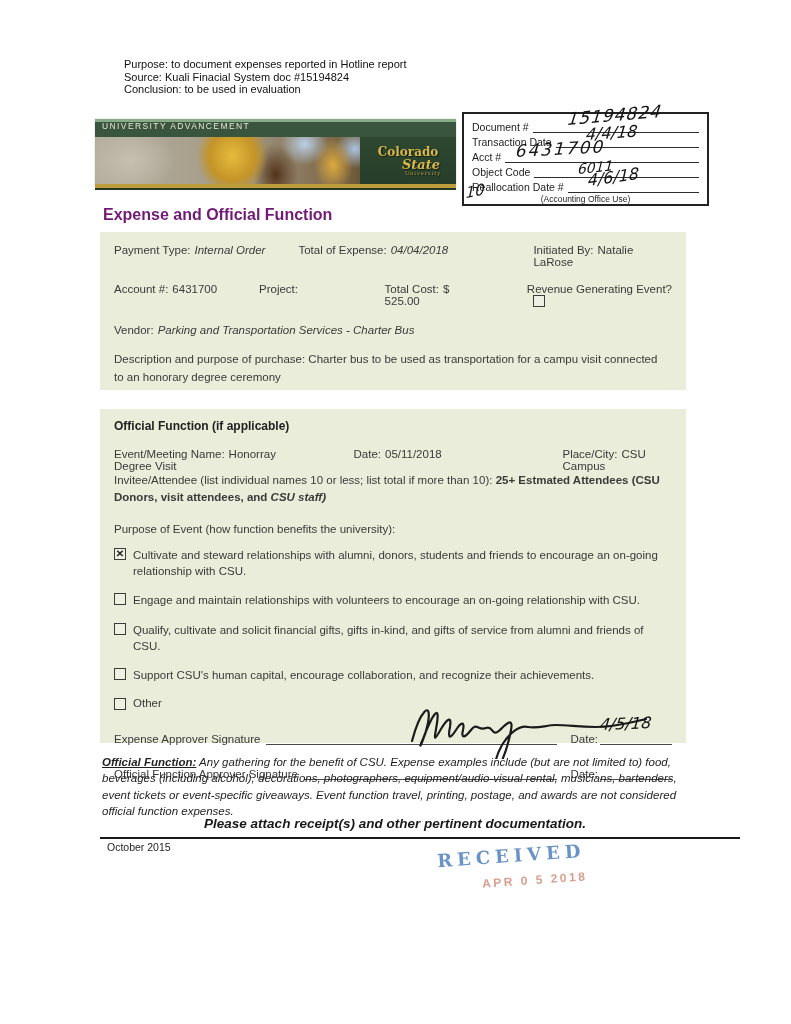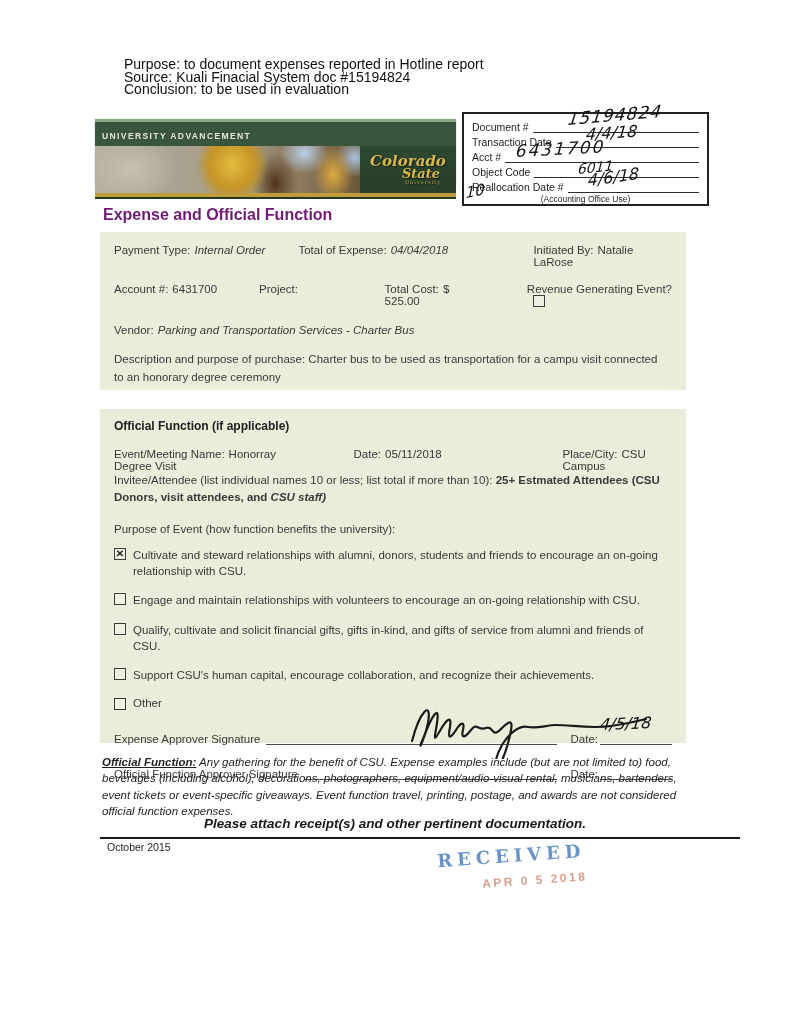--- a/index.html
+++ b/index.html
@@ -1,35 +1,35 @@
 <!DOCTYPE html>
 <html><head>
 <meta charset="utf-8">
 <style>
   * { margin:0; padding:0; box-sizing:border-box; }
   html,body { width:791px; height:1024px; }
   body { background:#ffffff; font-family:"Liberation Sans",sans-serif; color:#3b3b3b; position:relative; overflow:hidden; }
 
-  .note-block { position:absolute; left:124px; top:58px; font-size:14px; line-height:12.5px; color:#101010; }
+  .note-block { position:absolute; left:124px; top:58px; font-size:11px; line-height:12.5px; color:#101010; }
 
   
   .banner { position:absolute; left:95px; top:119px; width:361px; height:67px; box-shadow:0 0 1px rgba(0,0,0,.4); }
-  .banner-top { height:27px; background:linear-gradient(#88ab88 0 3px, #3a553d 3px 100%); color:#e9e6d7; font-size:8.5px; font-weight:bold; letter-spacing:1.4px; padding:12px 0 0 7px; white-space:nowrap; }
+  .banner-top { height:18px; background:linear-gradient(#88ab88 0 3px, #3a553d 3px 100%); color:#e9e6d7; font-size:8.5px; font-weight:normal; letter-spacing:1.4px; padding:2px 0 0 7px; white-space:nowrap; }
   .banner-photo { position:relative; height:47px; overflow:hidden;
     background:
       radial-gradient(ellipse 46px 50px at 38% 40%, #e5bb3e 0%, #c49427 50%, rgba(196,148,39,0) 78%),
       radial-gradient(ellipse 30px 42px at 50% 80%, #53331a 0%, rgba(83,51,26,0) 75%),
       radial-gradient(ellipse 34px 30px at 58% 15%, #b9d0e8 0%, rgba(185,208,232,0) 70%),
       radial-gradient(ellipse 26px 36px at 66% 60%, #dca93e 0%, rgba(220,169,62,0) 75%),
       radial-gradient(ellipse 28px 28px at 72% 25%, #abc4df 0%, rgba(171,196,223,0) 70%),
       radial-gradient(ellipse 60px 46px at 10% 50%, #c6c0b1 0%, rgba(198,192,177,0) 75%),
       linear-gradient(90deg, #b5ae9e 0%, #a39a86 40%, #77603f 70%, #43412c 82%, #31452f 90%);
   }
   .banner-logo { position:absolute; right:0; top:0; bottom:0; width:96px; background:linear-gradient(#2e4830, #273e2a); display:flex; flex-direction:column; align-items:center; justify-content:center; font-family:"DejaVu Serif",serif; color:#d8b84a; text-shadow:1px 1px 1px rgba(0,0,0,.6); }
-  .banner-logo .l1 { font-size:15px; font-weight:bold; line-height:13px; font-style:italic; }
+  .banner-logo .l1 { font-size:12px; font-weight:bold; line-height:13px; }
   .banner-logo .l2 { font-size:13px; font-weight:bold; line-height:11px; font-style:italic; margin-left:26px; }
   .banner-logo .l3 { font-size:5px; letter-spacing:1px; margin-left:30px; color:#c5a843; }
   .banner-gold { height:6px; background:linear-gradient(#bd9c3c 0 3.5px, #233823 3.5px 100%); }
 
   
   .doc-box { position:absolute; left:462px; top:112px; width:247px; height:94px; border:2px solid #222; background:#fff; padding:4px 8px 2px 8px; font-size:10.5px; color:#1d1d1d; }
   .doc-row { display:flex; align-items:flex-end; height:15px; }
   .doc-row .lbl { white-space:nowrap; padding-right:4px;text-align:center; }
   .doc-row .line { flex:1; border-bottom:1px solid #2c2c2c; height:13px; }
   .doc-footnote { text-align:center; font-size:8.5px; margin-top:1px; color:#1d1d1d; }

